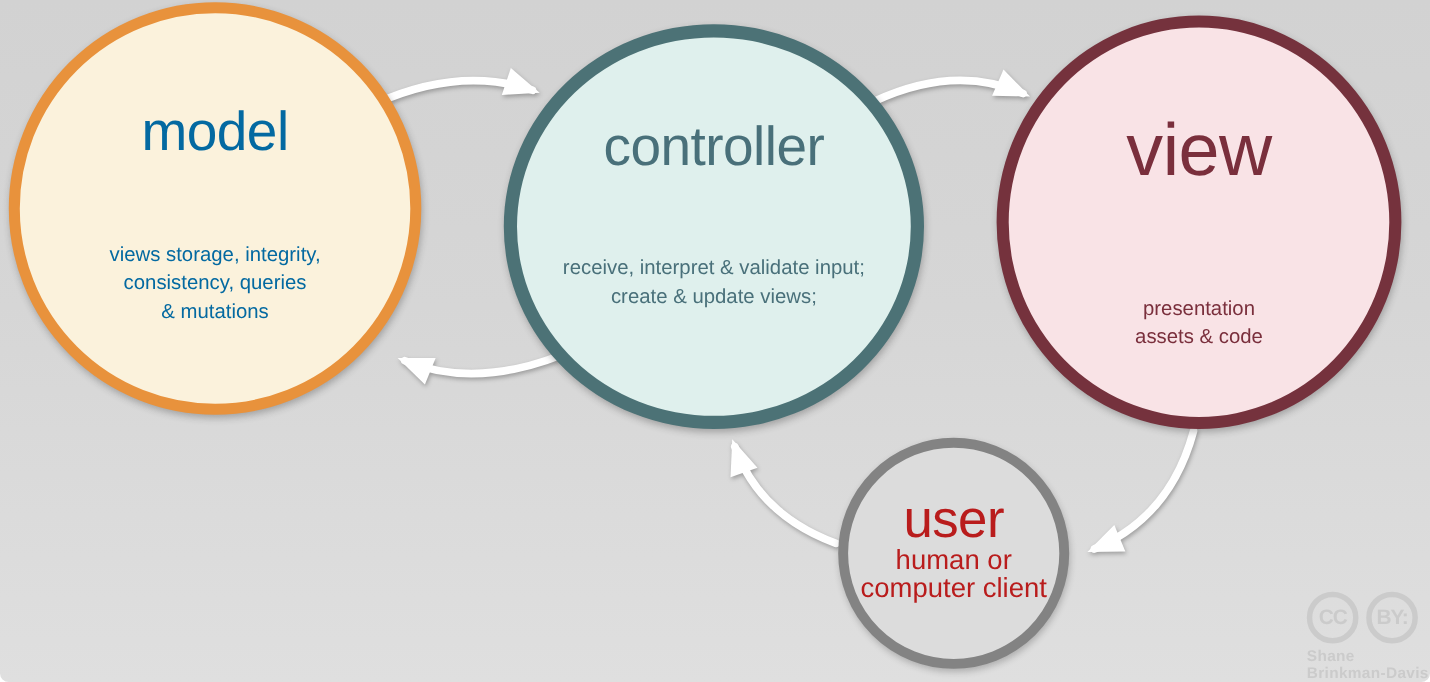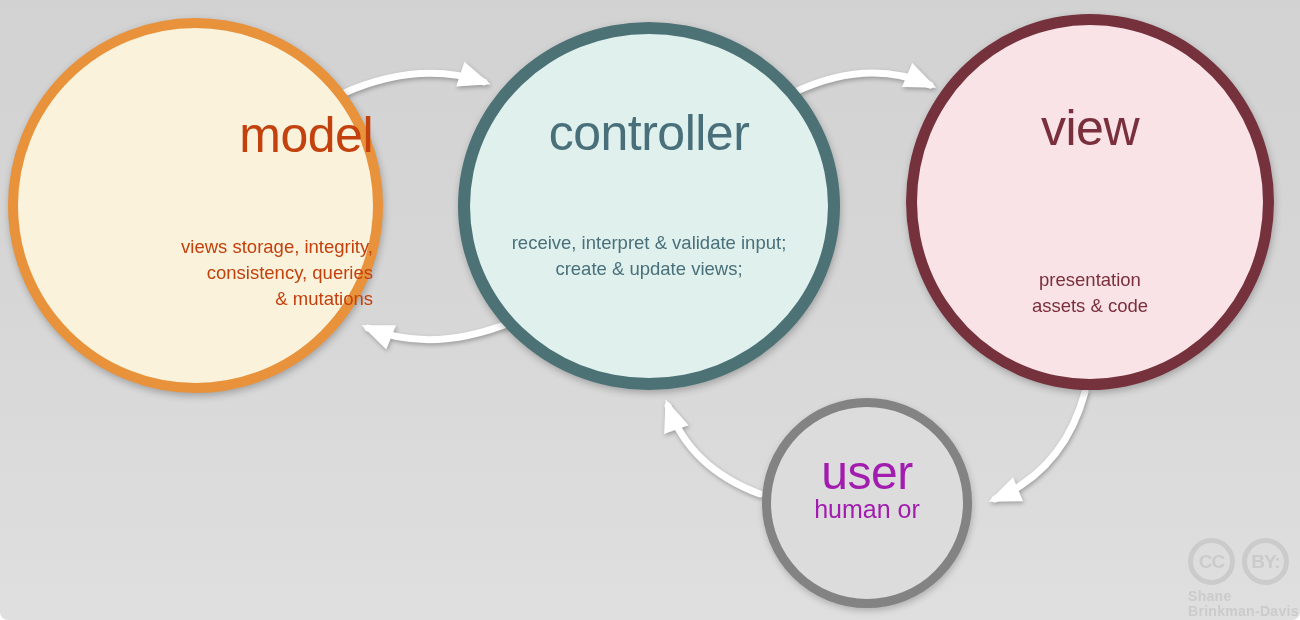--- a/index.html
+++ b/index.html
@@ -43,26 +43,25 @@
   }
   .node .desc {
     position: absolute;
     left: 0; right: 0;
     font-size: 18.5px;
     line-height: 26px;
   }
   .desc .line { display: block; }
 
   .node-model {
-    left: 8px; top: 18px;
+    left: 8px; top: 2px;
     width: 375px; height: 375px;
     background: #fbf2dc;
     border: 10px solid #e8923c;
-    color: #c2410c;
-    text-align: right;
+    color: #0369a1;
   }
   .node-model .title { top: 80px; font-size: 50px; }
   .node-model .desc  { top: 206px; }
 
   .node-controller {
     left: 458px; top: 22px;
     width: 382px; height: 368px;
     background: #dff0ed;
     border: 12px solid #4c7276;
     color: #49707a;
@@ -70,29 +69,29 @@
   .node-controller .title { top: 72px; font-size: 50px; }
   .node-controller .desc  { top: 196px; }
 
   .node-view {
     left: 906px; top: 14px;
     width: 368px; height: 376px;
     background: #f9e3e6;
     border: 11px solid #75323d;
     color: #7a2f3c;
   }
-  .node-view .title { top: 76px; font-size: 50px; }
+  .node-view .title { top: 76px; font-size: 67px; }
   .node-view .desc  { top: 218px; margin-top: 24px; }
 
   .node-user {
     left: 762px; top: 398px;
     width: 210px; height: 210px;
     background: #dcdcdc;
     border: 9px solid #838383;
-    color: #a21caf;
+    color: #b91c1c;
     box-shadow: 1px 3px 6px rgba(40,40,40,0.25);
   }
   .node-user .title { top: 40px; font-size: 48px; }
   .node-user .desc  { top: 89px; font-size: 25px; }
 
   .attribution {
     position: absolute;
     left: 1188px; top: 538px;
     color: #cbcbcb;
   }
@@ -158,20 +157,21 @@
     <div class="desc">
       <span class="line">presentation</span>
       <span class="line">assets &amp; code</span>
     </div>
   </div>
 
   <div class="node node-user">
     <div class="title">user</div>
     <div class="desc">
       <span class="line">human or</span>
+      <span class="line">computer client</span>
     </div>
   </div>
 
   <div class="attribution">
     <div class="badges">
       <span class="badge">CC</span>
       <span class="badge">BY:</span>
     </div>
     <div class="credit">
       <span class="line">Shane</span>

